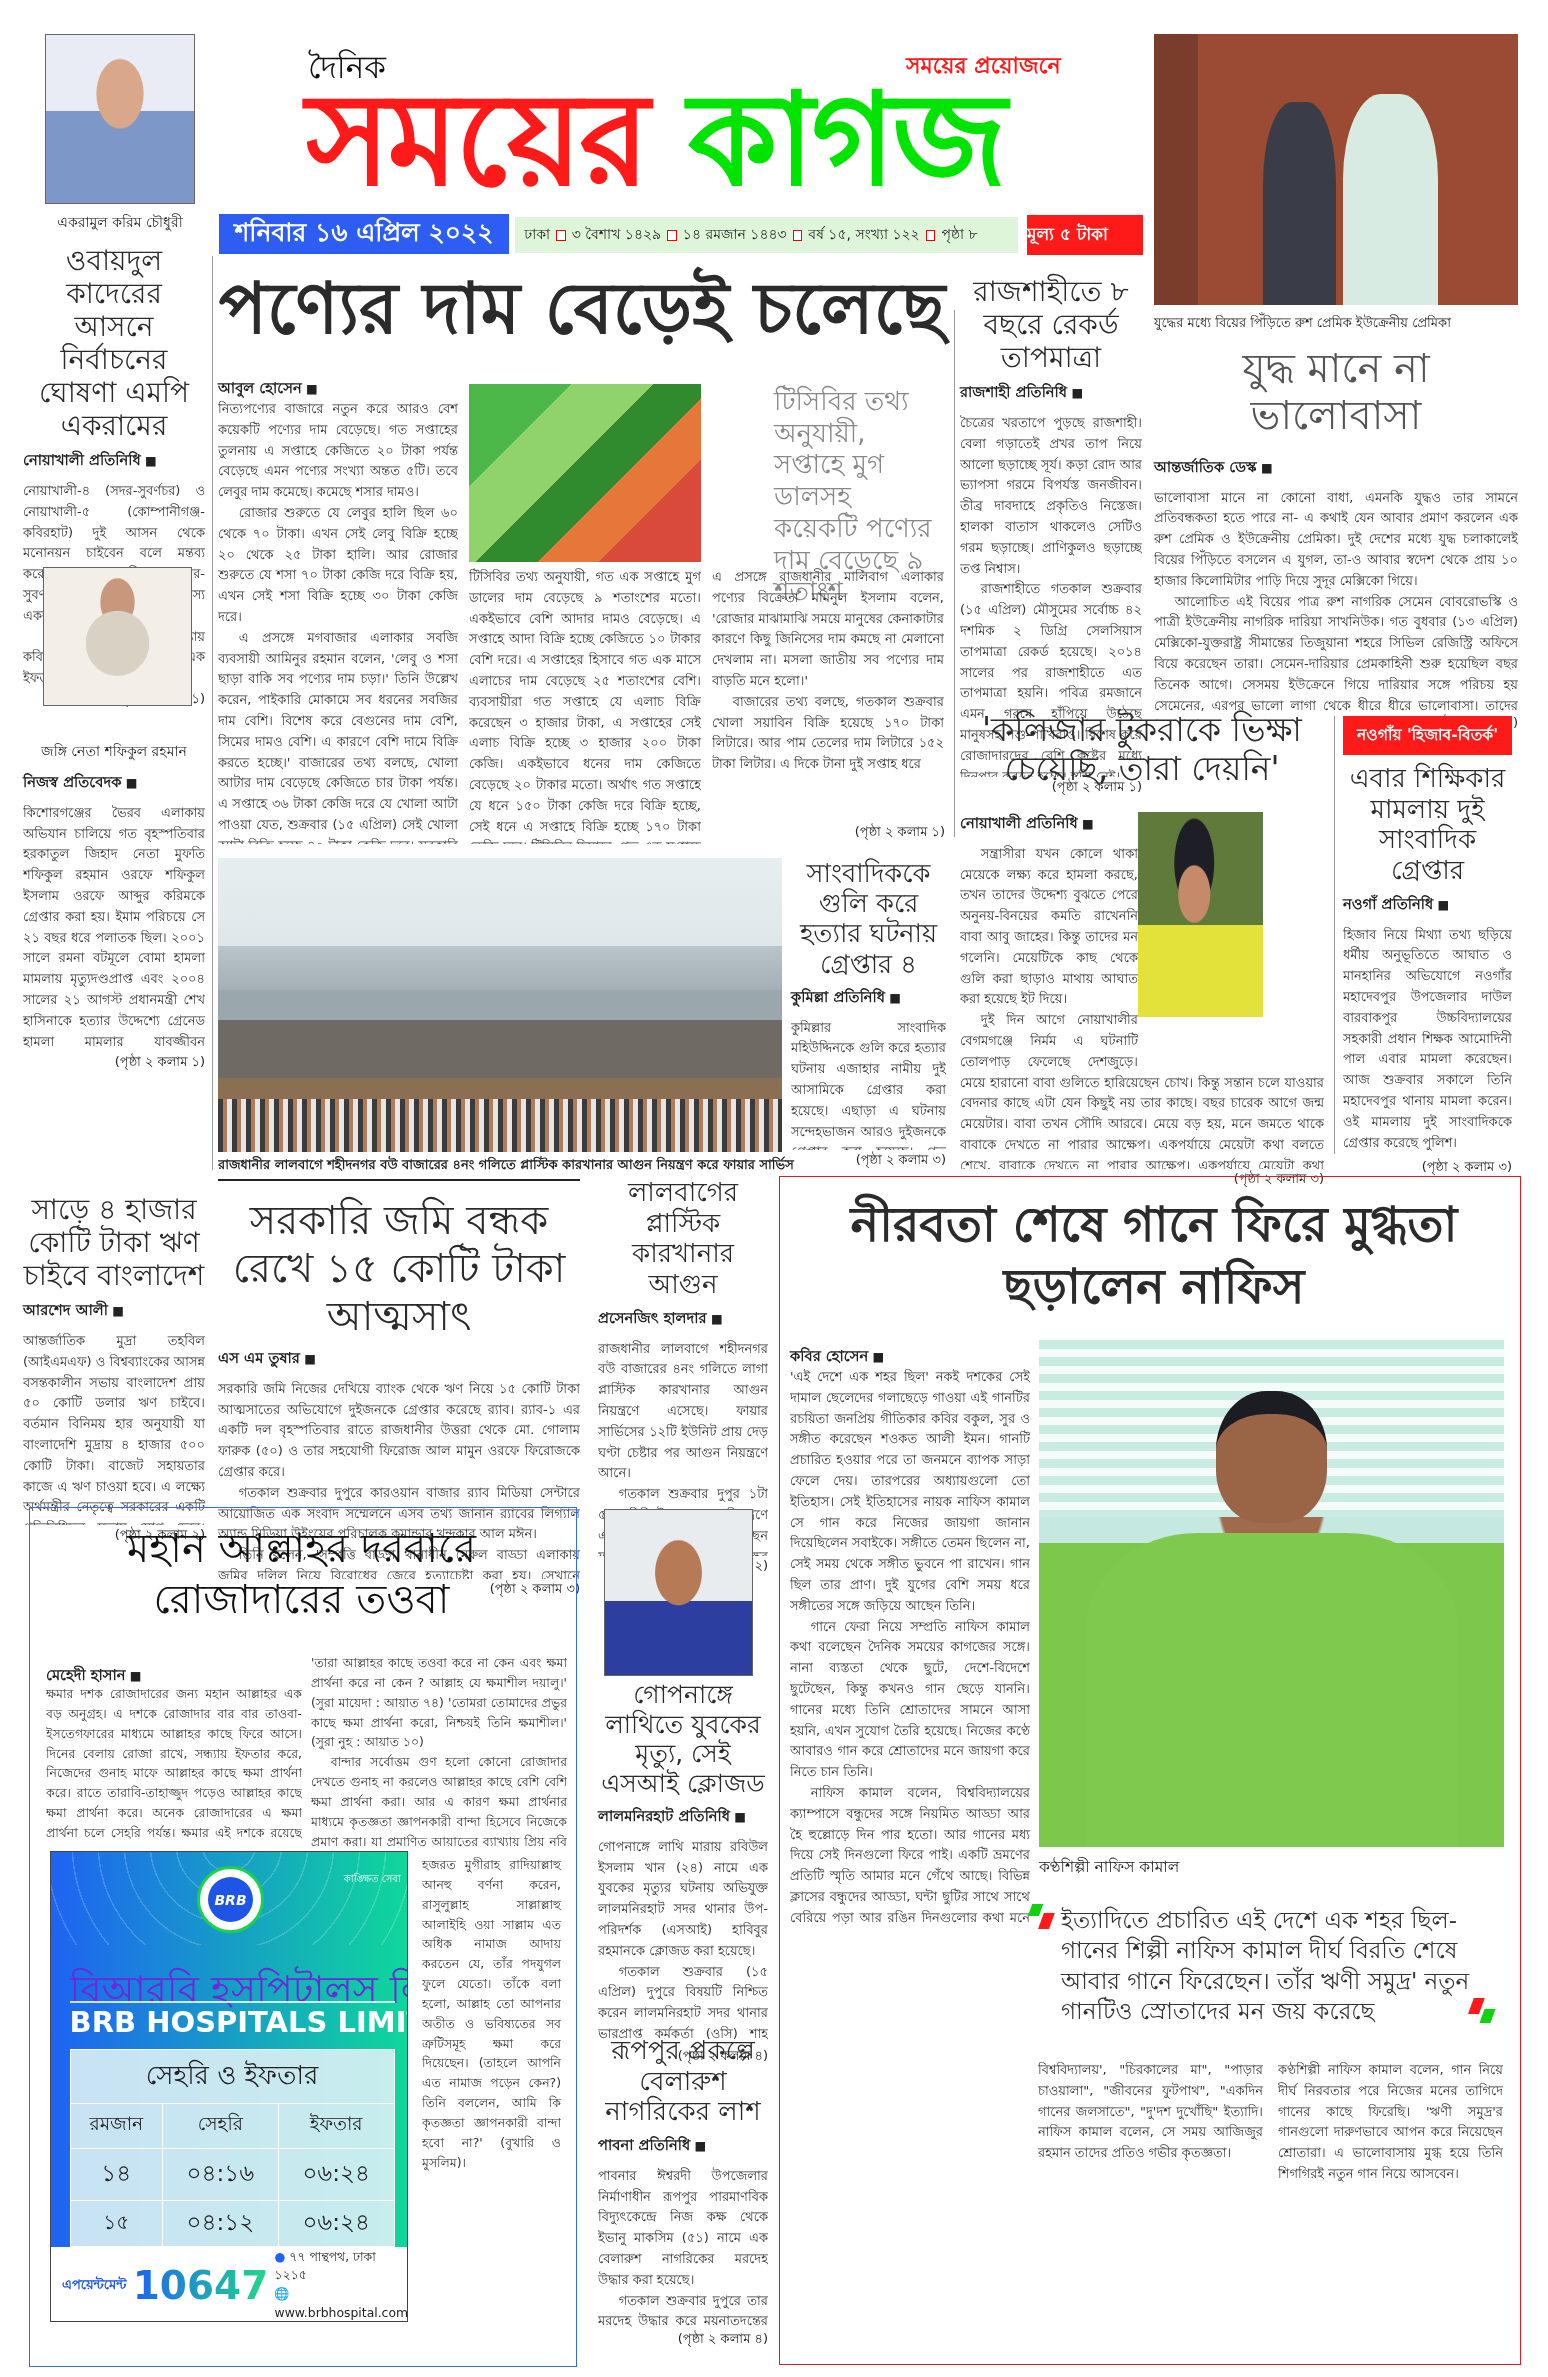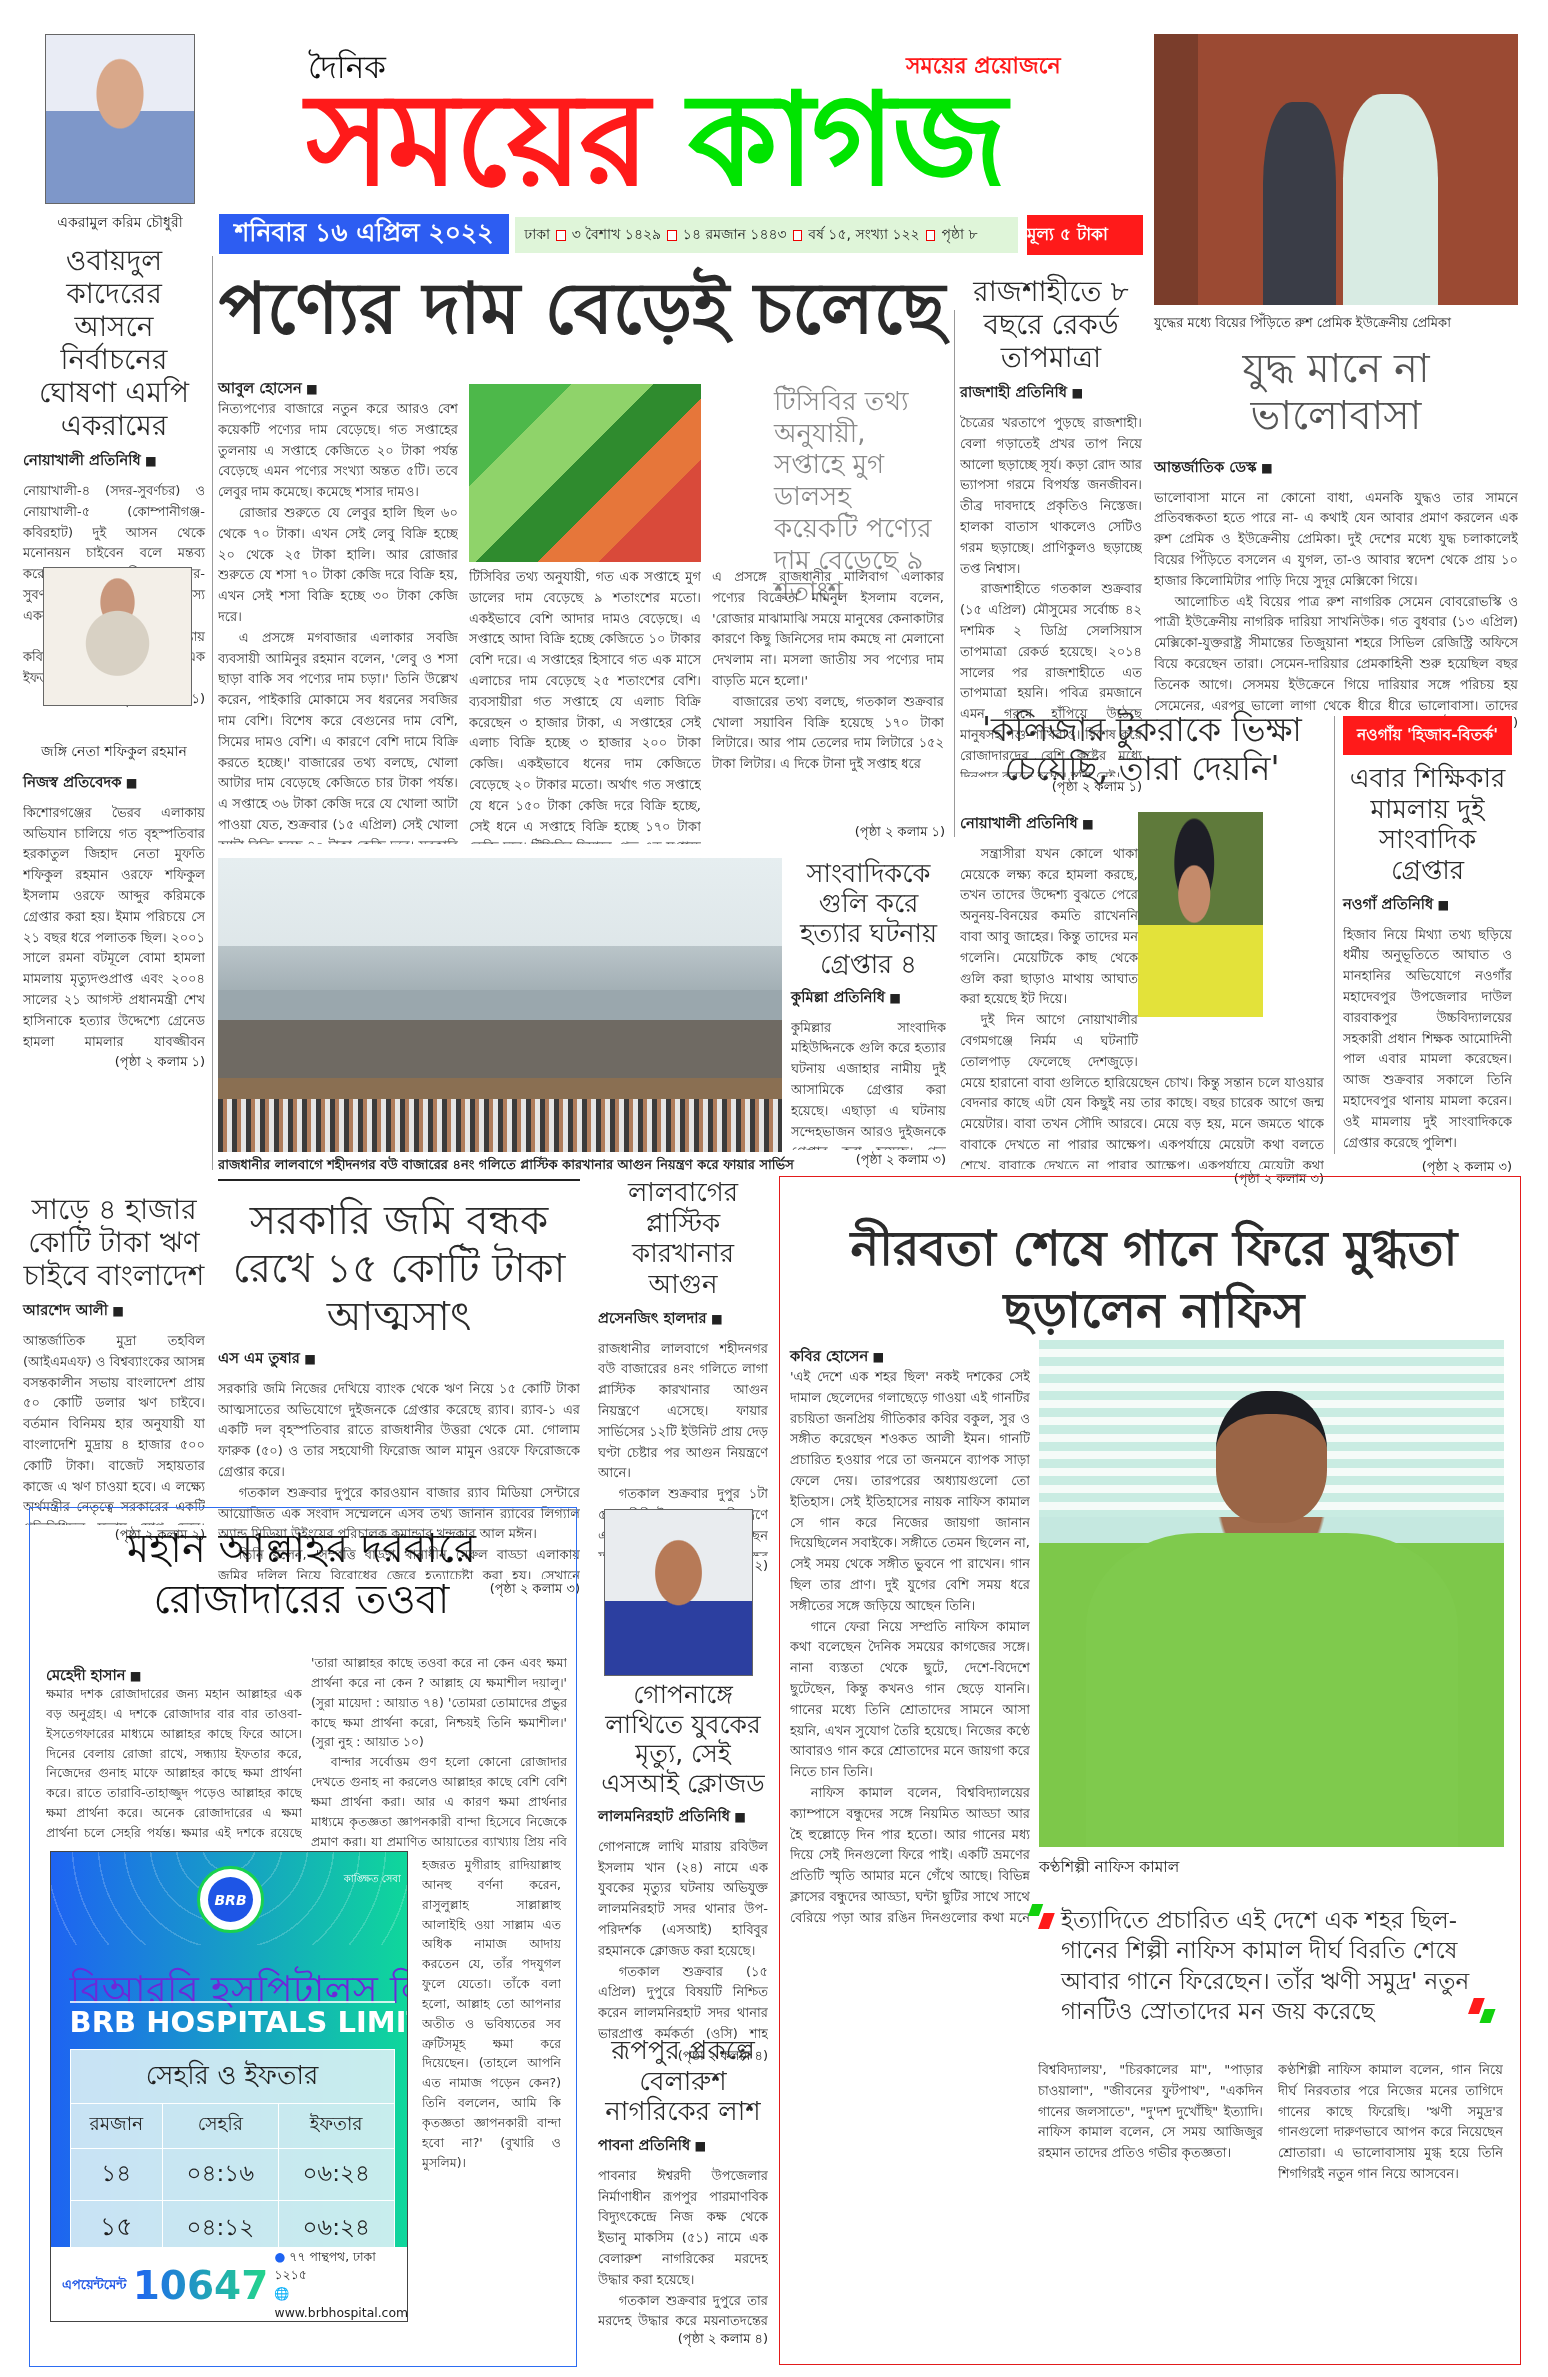--- a/index.html
+++ b/index.html
@@ -193,21 +193,21 @@
   <h2 class="hl" style="font-size:26px;">লালবাগের প্লাস্টিক কারখানার আগুন</h2>
   <div class="byline">প্রসেনজিৎ হালদার</div>
   <div class="body" style="max-height:217px;overflow:hidden;">
     <p>রাজধানীর লালবাগে শহীদনগর বউ বাজারের ৪নং গলিতে লাগা প্লাস্টিক কারখানার আগুন নিয়ন্ত্রণে এসেছে। ফায়ার সার্ভিসের ১২টি ইউনিট প্রায় দেড় ঘণ্টা চেষ্টার পর আগুন নিয়ন্ত্রণে আনে।</p>
     <p>গতকাল শুক্রবার দুপুর ১টা ৫৫ মিনিটে আগুন নিয়ন্ত্রণে এসেছে বলে নিশ্চিত করেছেন ফায়ার সার্ভিসের নিয়ন্ত্রণ কক্ষের ডিউটি অফিসার রোজিনা আক্তার এবং বলেন, কারখানায়</p>
   </div>
   <div class="jump">(পৃষ্ঠা ২ কলাম ২)</div>
 </div>
 
 <div class="abs" style="left:779px;top:1176px;width:742px;height:1189px;border:1.5px solid #e31b1b;"></div>
-<h2 class="abs hl" style="left:844px;top:1193px;width:620px;font-size:48px;font-weight:bold;line-height:1.3;margin-top:24px;">নীরবতা শেষে গানে ফিরে মুগ্ধতা ছড়ালেন নাফিস</h2>
+<h2 class="abs hl" style="left:844px;top:1193px;width:620px;font-size:48px;font-weight:bold;line-height:1.3;">নীরবতা শেষে গানে ফিরে মুগ্ধতা ছড়ালেন নাফিস</h2>
 <div class="abs byline" style="left:790px;top:1338px;">কবির হোসেন</div>
 <div class="photo ph-nafis" style="left:1039px;top:1340px;width:465px;height:507px;border:none;">
   <div style="position:absolute;left:0;top:0;width:100%;height:35%;background:repeating-linear-gradient(180deg,#c9ece2 0 9.3px,#f5fbf8 9.3px 17px);"></div>
   <div style="position:absolute;left:38%;top:10%;width:24%;height:26%;background:#9a6546;border-radius:45% 45% 40% 40%;border-top:23px solid #1c1d22;"></div>
   <div style="position:absolute;left:10%;top:38%;width:80%;height:62%;background:#7fca4d;border-radius:30% 30% 0 0;"></div>
 </div>
 <div class="abs caption" style="left:1039px;top:1855px;font-size:15.5px;text-align:left;">কণ্ঠশিল্পী নাফিস কামাল</div>
 <div class="abs body" style="left:790px;top:1367px;width:240px;height:565px;overflow:hidden;">
   <p>'এই দেশে এক শহর ছিল' নকই দশকের সেই দামাল ছেলেদের গলাছেড়ে গাওয়া এই গানটির রচয়িতা জনপ্রিয় গীতিকার কবির বকুল, সুর ও সঙ্গীত করেছেন শওকত আলী ইমন। গানটি প্রচারিত হওয়ার পরে তা জনমনে ব্যাপক সাড়া ফেলে দেয়। তারপরের অধ্যায়গুলো তো ইতিহাস। সেই ইতিহাসের নায়ক নাফিস কামাল সে গান করে নিজের জায়গা জানান দিয়েছিলেন সবাইকে। সঙ্গীতে তেমন ছিলেন না, সেই সময় থেকে সঙ্গীত ভুবনে পা রাখেন। গান ছিল তার প্রাণ। দুই যুগের বেশি সময় ধরে সঙ্গীতের সঙ্গে জড়িয়ে আছেন তিনি।</p>
   <p>গানে ফেরা নিয়ে সম্প্রতি নাফিস কামাল কথা বলেছেন দৈনিক সময়ের কাগজের সঙ্গে। নানা ব্যস্ততা থেকে ছুটে, দেশে-বিদেশে ছুটেছেন, কিন্তু কখনও গান ছেড়ে যাননি। গানের মধ্যে তিনি শ্রোতাদের সামনে আসা হয়নি, এখন সুযোগ তৈরি হয়েছে। নিজের কণ্ঠে আবারও গান করে শ্রোতাদের মনে জায়গা করে নিতে চান তিনি।</p>
@@ -286,21 +286,21 @@
       <td style="border:1.5px solid #fff;font-size:18.6px;padding:6.2px 0;">রমজান</td>
       <td style="border:1.5px solid #fff;font-size:18.6px;">সেহরি</td>
       <td style="border:1.5px solid #fff;font-size:18.6px;">ইফতার</td>
     </tr>
     <tr>
       <td style="border:1.5px solid #fff;font-size:23px;padding:6.2px 0;">১৪</td>
       <td style="border:1.5px solid #fff;font-size:23px;">০৪:১৬</td>
       <td style="border:1.5px solid #fff;font-size:23px;">০৬:২৪</td>
     </tr>
     <tr>
-      <td style="border:1.5px solid #fff;font-size:25px;padding:6.2px 0;">১৫</td>
+      <td style="border:1.5px solid #fff;font-size:20px;padding:6.2px 0;">১৫</td>
       <td style="border:1.5px solid #fff;font-size:23px;">০৪:১২</td>
       <td style="border:1.5px solid #fff;font-size:23px;">০৬:২৪</td>
     </tr>
   </tbody>
     </table>
   <div style="position:absolute;left:0;top:395px;width:100%;height:76px;background:#fff;display:flex;align-items:center;padding:0 11px;gap:6.2px;">
     <span style="color:#1e55e6;font-size:13px;font-weight:bold;">এপয়েন্টমেন্ট</span>
     <span style="font-size:39px;font-weight:bold;color:#1e63f2;background:linear-gradient(90deg,#1e63f2,#23d68a);-webkit-background-clip:text;background-clip:text;-webkit-text-fill-color:transparent;">10647</span>
     <div style="font-size:12.4px;color:#222;line-height:1.5;">
       <div><span style="color:#1e63f2;">●</span> <span>৭৭ পান্থপথ, ঢাকা ১২১৫</span></div>

